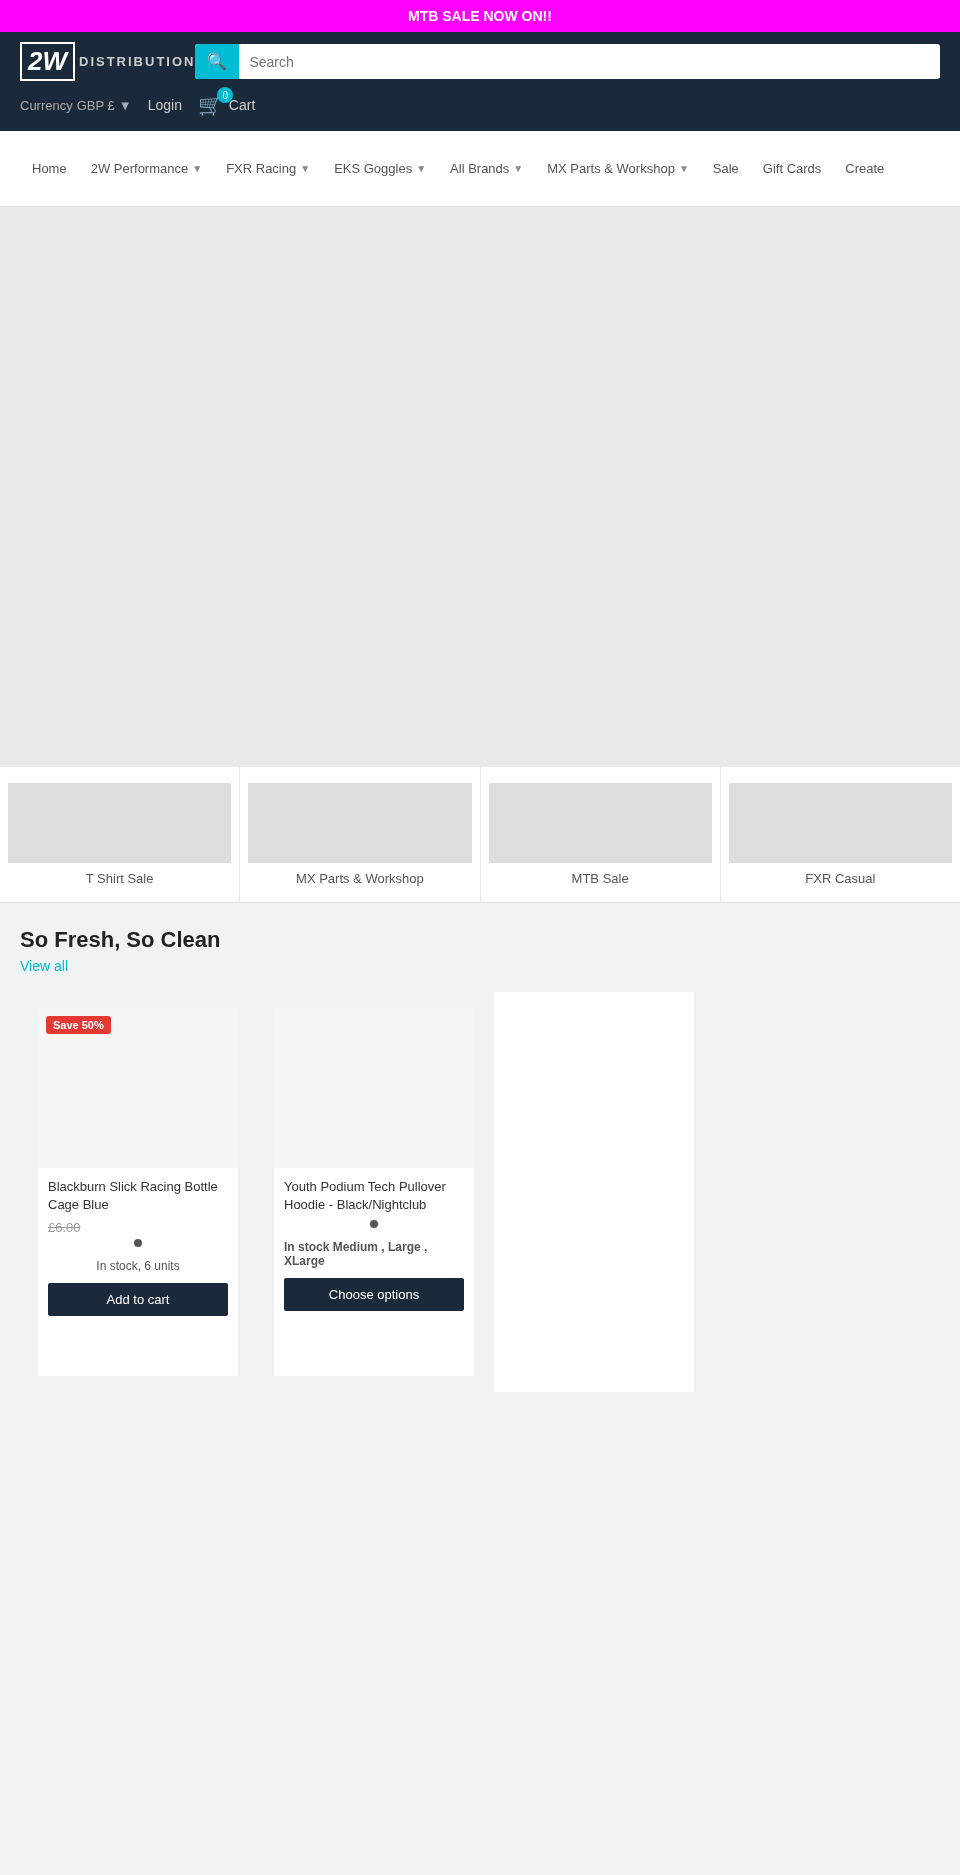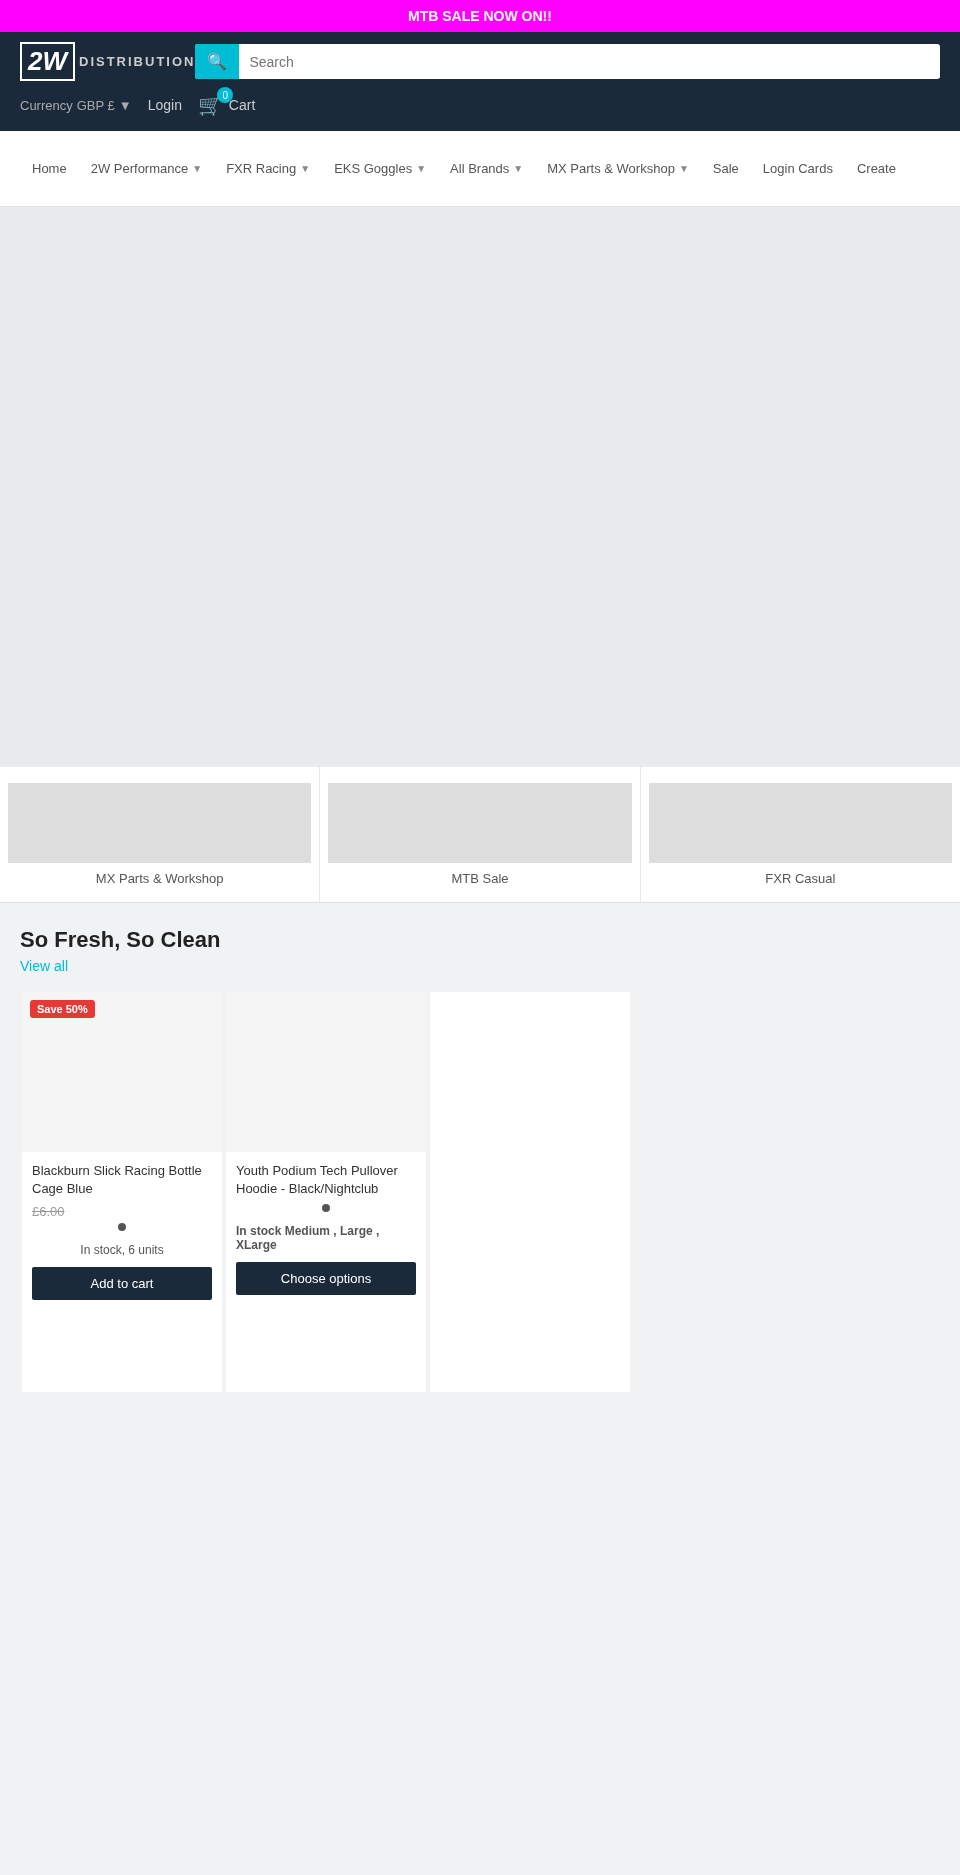--- a/index.html
+++ b/index.html
@@ -193,21 +193,21 @@
 
     
     .product-grid {
       display: flex;
       flex-wrap: wrap;
       gap: 0;
     }
     .product-card {
       background: white;
       width: 200px;
-      margin: 2px;
+      margin: 18px;
       position: relative;
       padding-bottom: 0;
     }
     .product-image {
       width: 100%;
       height: 160px;
       background: #f5f5f5;
     }
     .save-badge {
       position: absolute;
@@ -345,31 +345,35 @@
     <span class="nav-chevron">▼</span>
   </div>
   <div class="nav-item">
     <span>MX Parts &amp; Workshop</span>
     <span class="nav-chevron">▼</span>
   </div>
   <div class="nav-item">
     <span>Sale</span>
   </div>
   <div class="nav-item">
-    <span>Login Cards</span>
+    <span>Gift Cards</span>
   </div>
   <div class="nav-item">
     <span>Create</span>
   </div>
 </nav>
 
 <div class="hero-area">
 </div>
 
 <div class="category-strip">
+  <div class="category-item">
+    <div class="category-thumb"></div>
+    <span>T Shirt Sale</span>
+  </div>
   <div class="category-item">
     <div class="category-thumb"></div>
     <span>MX Parts &amp; Workshop</span>
   </div>
   <div class="category-item">
     <div class="category-thumb"></div>
     <span>MTB Sale</span>
   </div>
   <div class="category-item">
     <div class="category-thumb"></div>

